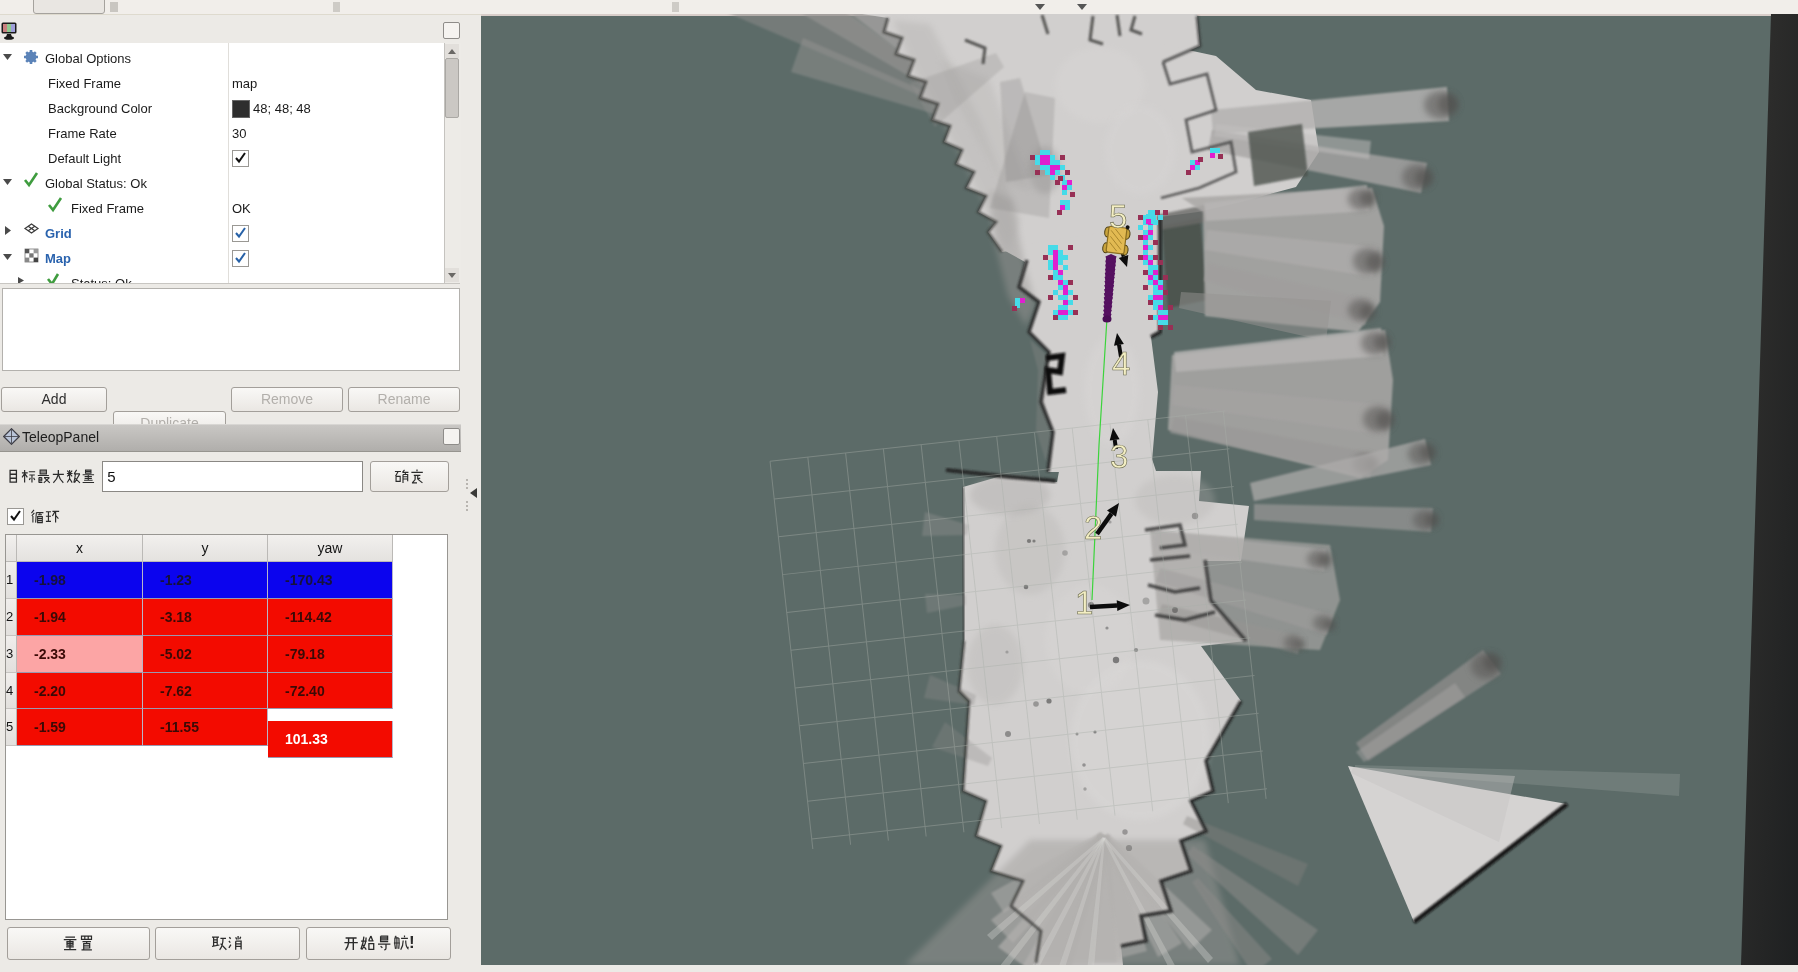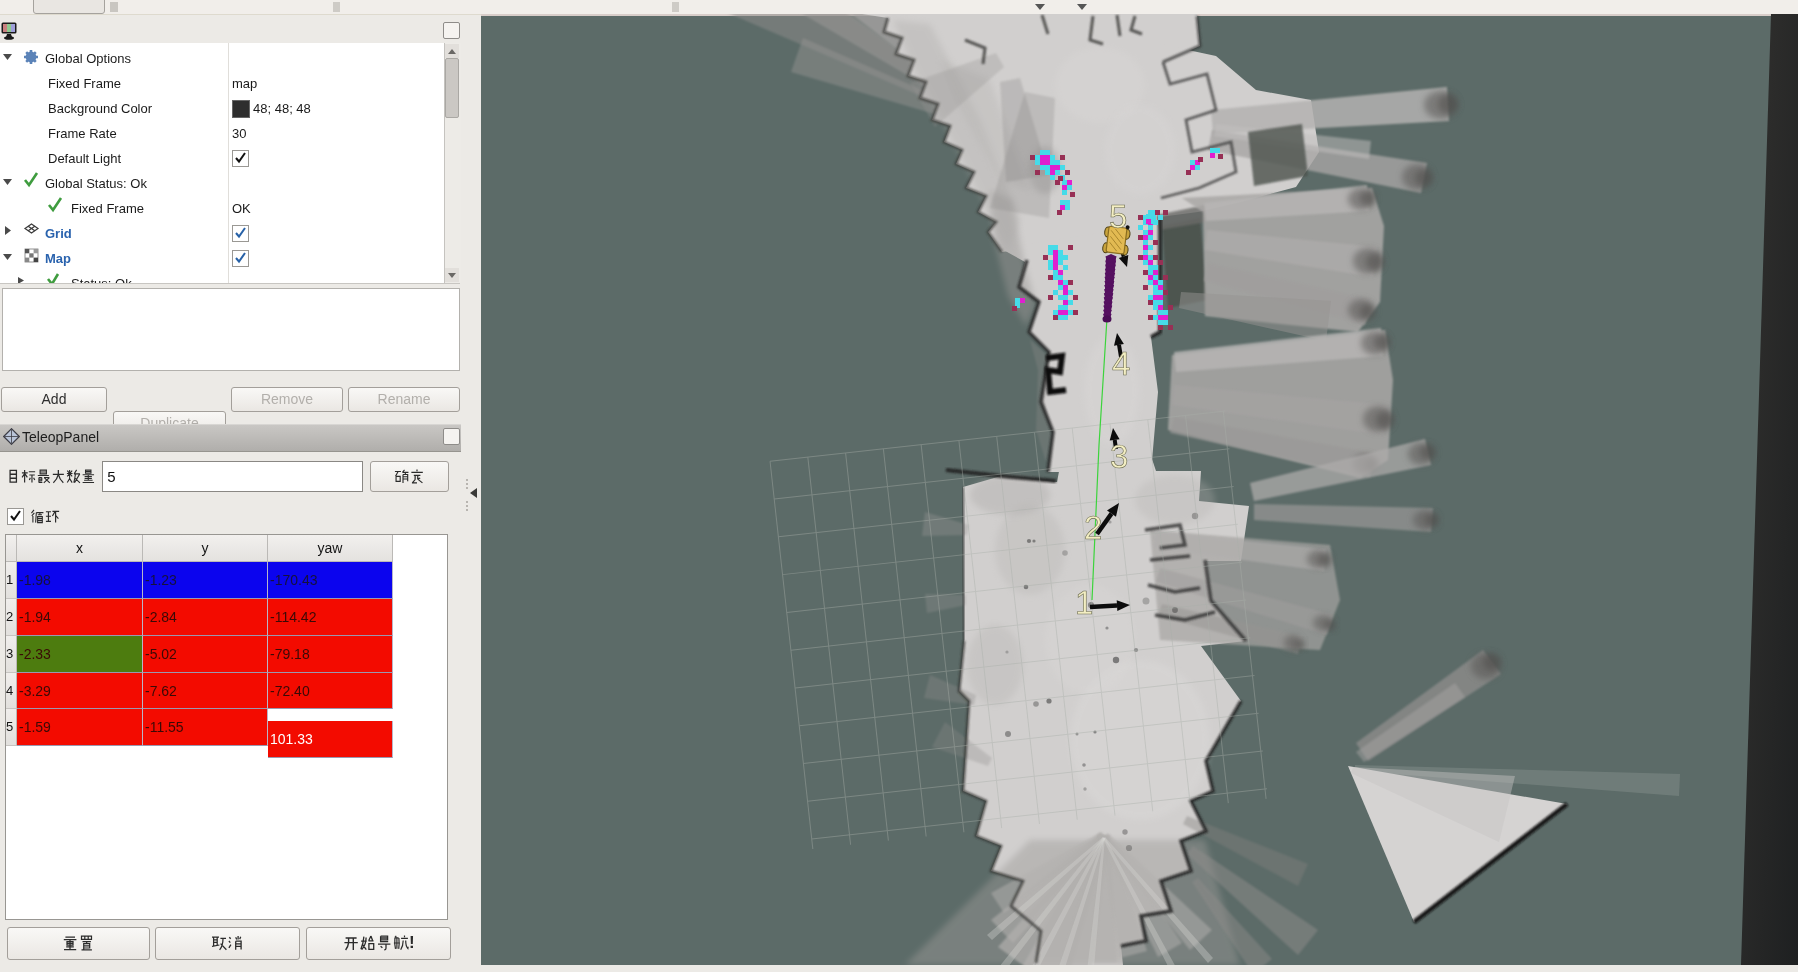--- a/index.html
+++ b/index.html
@@ -213,41 +213,41 @@
         <use href="#g-xun" transform="translate(0.0,0) scale(0.90625)"></use>
         <use href="#g-huan" transform="translate(15.0,0) scale(0.90625)"></use>
       </svg>
     </div>
 
 <div class="abs" style="left:5px;top:534px;width:443px;height:386px;background:#fff;border:1px solid #989692;box-sizing:border-box;"></div>
 <div id="tbl" class="abs" style="left:6px;top:535px;width:441px;height:384px;font-size:14px;color:#141414;">
   <style>
   .hc{position:absolute;background:linear-gradient(#f2f0ee,#e4e2df);border-right:1px solid #bbb9b6;border-bottom:1px solid #bbb9b6;box-sizing:border-box;text-align:center;line-height:26px;height:27px;top:0;}
   .rn{position:absolute;background:linear-gradient(#f0eeec,#e2e0dd);border-right:1px solid #bbb9b6;border-bottom:1px solid #c6c4c1;box-sizing:border-box;width:11px;left:0;font-size:13px;line-height:36px;}
-  .dc{position:absolute;box-sizing:border-box;border-right:1px solid #b8b6c8;border-bottom:1px solid #9a98b0;padding-left:2px;line-height:36px;white-space:nowrap;}
+  .dc{position:absolute;box-sizing:border-box;border-right:1px solid #b8b6c8;border-bottom:1px solid #9a98b0;padding-left:17px;line-height:36px;white-space:nowrap;font-weight:bold;}
   </style>
   <div class="hc" style="left:0;width:11px;"></div>
   <div class="hc" style="left:11px;width:126px;">x</div>
   <div class="hc" style="left:137px;width:125px;">y</div>
   <div class="hc" style="left:262px;width:125px;">yaw</div>
   <div class="rn" style="top:27px;height:37px;">1</div>
   <div class="rn" style="top:64px;height:37px;">2</div>
   <div class="rn" style="top:101px;height:37px;">3</div>
   <div class="rn" style="top:138px;height:36px;">4</div>
   <div class="rn" style="top:174px;height:37px;">5</div>
   <div class="dc" style="left:11px;top:27px;width:126px;height:37px;background:#0b04ee;color:#16123a;">-1.98</div>
   <div class="dc" style="left:137px;top:27px;width:125px;height:37px;background:#0b04ee;color:#16123a;">-1.23</div>
   <div class="dc" style="left:262px;top:27px;width:125px;height:37px;background:#0b04ee;color:#16123a;">-170.43</div>
   <div class="dc" style="left:11px;top:64px;width:126px;height:37px;background:#f30b00;color:#3a0a06;">-1.94</div>
-  <div class="dc" style="left:137px;top:64px;width:125px;height:37px;background:#f30b00;color:#3a0a06;">-2.84</div>
+  <div class="dc" style="left:137px;top:64px;width:125px;height:37px;background:#f30b00;color:#3a0a06;">-3.18</div>
   <div class="dc" style="left:262px;top:64px;width:125px;height:37px;background:#f30b00;color:#3a0a06;">-114.42</div>
-  <div class="dc" style="left:11px;top:101px;width:126px;height:37px;background:#4d7c0f;color:#3a0a06;">-2.33</div>
+  <div class="dc" style="left:11px;top:101px;width:126px;height:37px;background:#fca5a5;color:#3a0a06;">-2.33</div>
   <div class="dc" style="left:137px;top:101px;width:125px;height:37px;background:#f30b00;color:#3a0a06;">-5.02</div>
   <div class="dc" style="left:262px;top:101px;width:125px;height:37px;background:#f30b00;color:#3a0a06;">-79.18</div>
-  <div class="dc" style="left:11px;top:138px;width:126px;height:36px;background:#f30b00;color:#3a0a06;">-3.29</div>
+  <div class="dc" style="left:11px;top:138px;width:126px;height:36px;background:#f30b00;color:#3a0a06;">-2.20</div>
   <div class="dc" style="left:137px;top:138px;width:125px;height:36px;background:#f30b00;color:#3a0a06;">-7.62</div>
   <div class="dc" style="left:262px;top:138px;width:125px;height:36px;background:#f30b00;color:#3a0a06;">-72.40</div>
   <div class="dc" style="left:11px;top:174px;width:126px;height:37px;background:#f30b00;color:#3a0a06;">-1.59</div>
   <div class="dc" style="left:137px;top:174px;width:125px;height:37px;background:#f30b00;color:#3a0a06;">-11.55</div>
   <div class="dc" style="left:262px;top:186px;width:125px;height:37px;background:#f30b00;color:#ffffff;">101.33</div>
 </div>
 
 <div class="btn abs" style="left:7px;top:927px;width:141px;height:31px;">
       <span id="btn-cz" class="abs" style="left:54px;top:7px;">
         <svg width="33" height="16" style="display:block">

